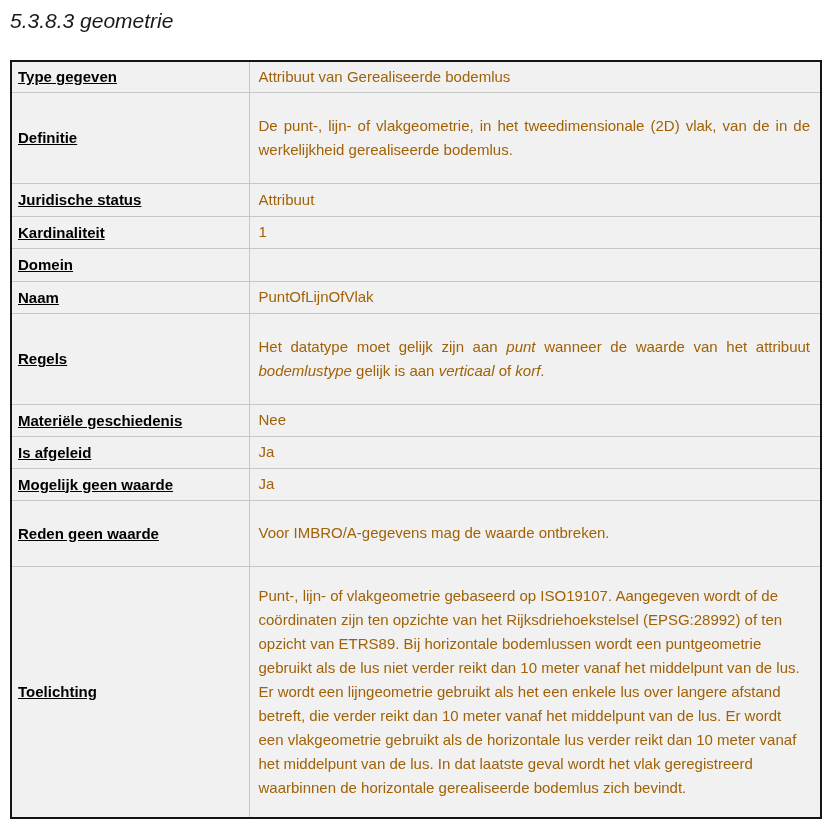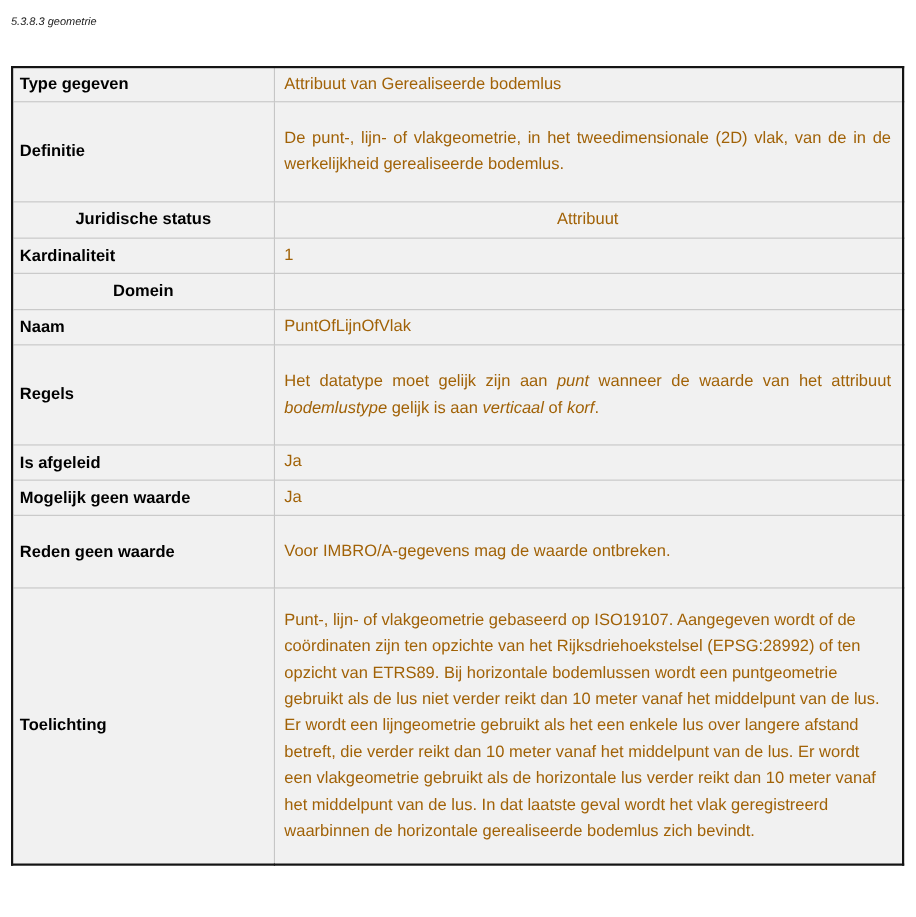--- a/index.html
+++ b/index.html
@@ -5,21 +5,21 @@
   * { box-sizing: border-box; }
   html, body { margin: 0; padding: 0; background: #ffffff; }
   body {
     width: 833px; height: 834px;
     font-family: "Liberation Sans", sans-serif;
     color: #000000;
     overflow: hidden;
   }
   .heading {
     font-style: italic;
-    font-size: 10px;
+    font-size: 21px;
     line-height: 20px;
     margin: 11px 0 0 10px;
     color: #1a1a1a;
   }
   table.attr-table {
     border-collapse: collapse;
     table-layout: fixed;
     width: 812px;
     margin: 29px 11px 0 10px;
     background: #f1f1f1;
@@ -33,26 +33,27 @@
     line-height: 24px;
     color: #a16207;
     overflow: hidden;
   }
   td.label {
     width: 238px;
     font-weight: bold;
     color: #000000;
     padding: 2px 6px 2px 6px;
     line-height: 21px;
+    text-decoration: underline;
   }
   td.label.indent { }
   td.justify { text-align: justify; }
   tr.h-type   { height: 31px; }
   tr.h-def    { height: 91px; }
-  tr.h-line1  { height: 33px; text-align: center; }
+  tr.h-line1  { height: 33px; }
   tr.h-line2  { height: 32px; }
   tr.h-regels { height: 91px; margin-left: 46px; }
   tr.h-reden  { height: 66px; }
   tr.h-toel   { height: 252px; }
   .it { font-style: italic; }
 </style>
 </head>
 <body>
 
 <div class="heading">5.3.8.3 geometrie</div>
@@ -81,20 +82,24 @@
     </tr>
     <tr class="h-line2">
       <td class="label indent">Naam</td>
       <td>PuntOfLijnOfVlak</td>
     </tr>
     <tr class="h-regels">
       <td class="label">Regels</td>
       <td class="justify"><span>Het datatype moet gelijk zijn aan </span><span class="it">punt</span><span> wanneer de waarde van het attribuut </span><span class="it">bodemlustype</span><span> gelijk is aan </span><span class="it">verticaal</span><span> of </span><span class="it">korf</span><span>.</span></td>
     </tr>
     <tr class="h-line2">
+      <td class="label">Materiële geschiedenis</td>
+      <td>Nee</td>
+    </tr>
+    <tr class="h-line2">
       <td class="label">Is afgeleid</td>
       <td>Ja</td>
     </tr>
     <tr class="h-line2">
       <td class="label">Mogelijk geen waarde</td>
       <td>Ja</td>
     </tr>
     <tr class="h-reden">
       <td class="label">Reden geen waarde</td>
       <td>Voor IMBRO/A-gegevens mag de waarde ontbreken.</td>

